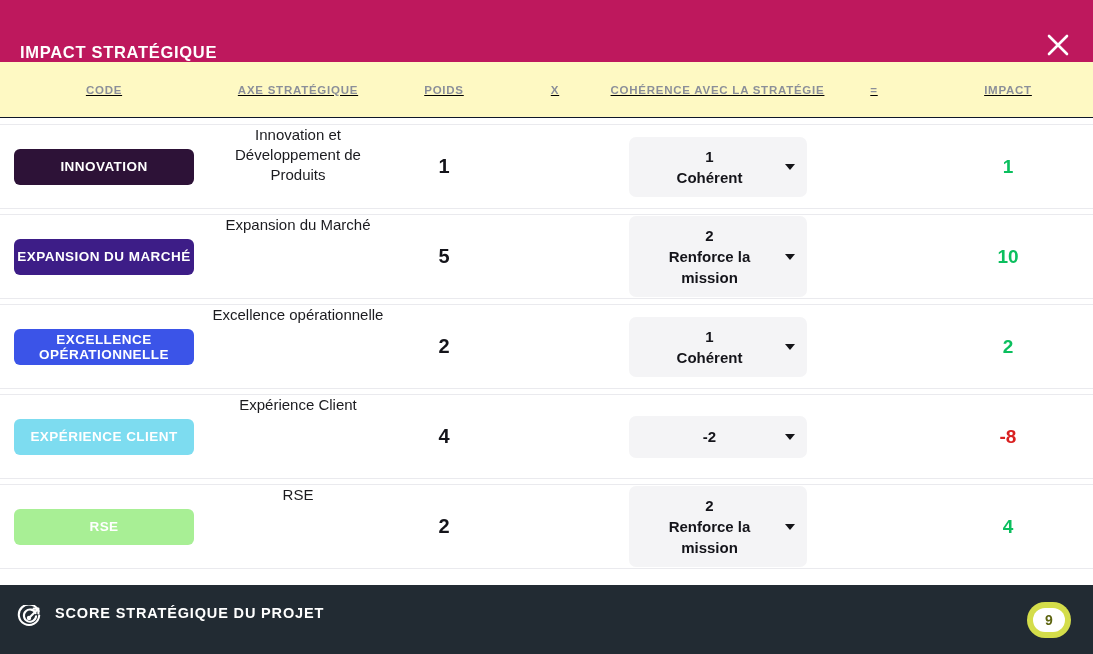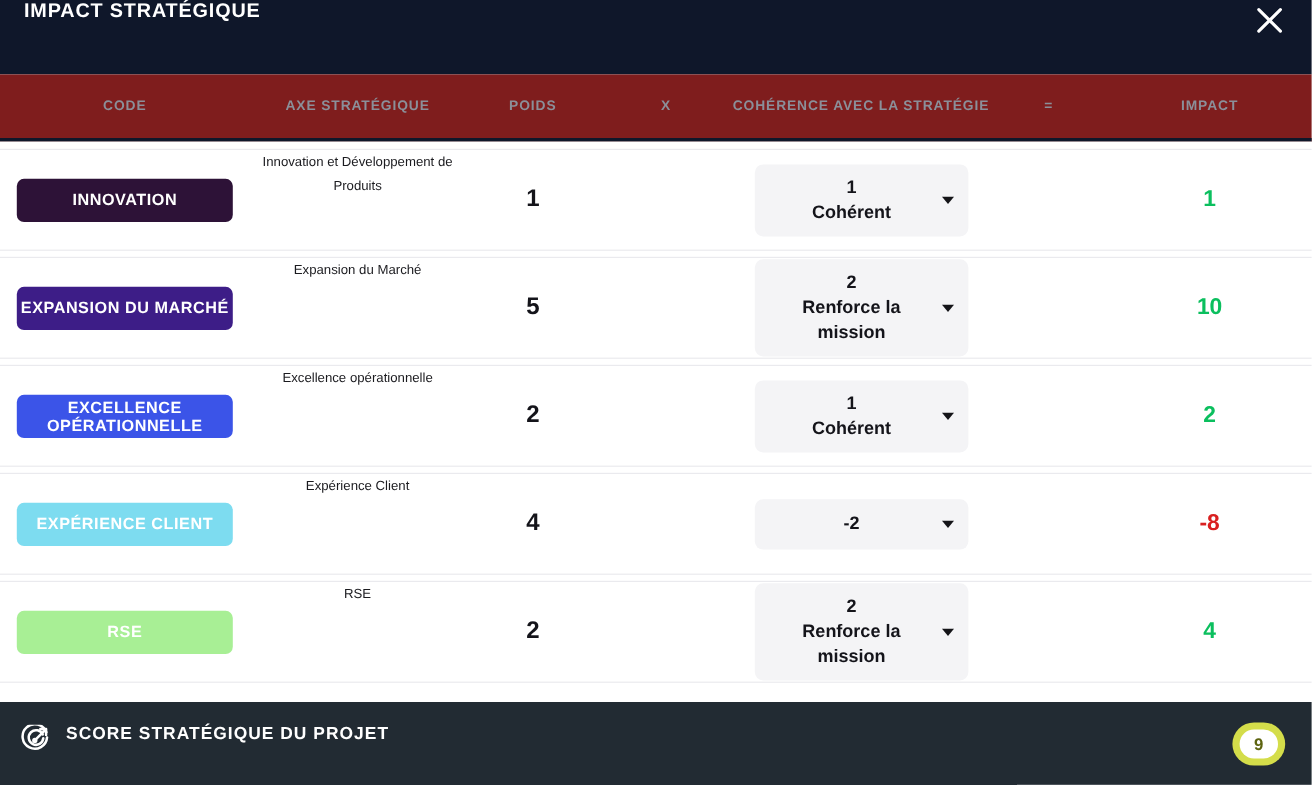--- a/index.html
+++ b/index.html
@@ -20,23 +20,23 @@
     display: flex;
     flex-direction: column;
     background: #ffffff;
     position: relative;
   }
 
   
   .modal-header {
     height: 62px;
     min-height: 62px;
-    background: #0f172a;
-    display: flex;
-    align-items: flex-start;
+    background: #be185d;
+    display: flex;
+    align-items: flex-end;
     justify-content: space-between;
     padding: 0 18px 0 20px;
     box-sizing: border-box;
   }
   .modal-title {
     color: #ffffff;
     font-size: 16.5px;
     font-weight: bold;
     letter-spacing: 0.7px;
   }
@@ -49,24 +49,25 @@
     cursor: pointer;
   }
   .close-btn svg { display: block; }
 
   
   .col-header {
     display: flex;
     align-items: center;
     height: 56px;
     min-height: 56px;
-    border-bottom: 3px solid #0f172a;
-    background: #7f1d1d;
+    border-bottom: 1px solid #0f172a;
+    background: #fef9c3;
     padding: 0 0 0 0;
     box-sizing: border-box;
+    text-decoration: underline;
   }
   .col-header .cell {
     color: #8b8f99;
     font-size: 11.5px;
     font-weight: bold;
     letter-spacing: 0.75px;
     text-align: center;
     line-height: 14px;
   }
 
@@ -113,21 +114,21 @@
     font-size: 13.5px;
     font-weight: bold;
     letter-spacing: 0.45px;
     text-align: center;
     line-height: 15px;
     padding: 0 0;
     box-sizing: border-box;
     cursor: pointer;
   }
   .axe-text {
-    font-size: 11px;
+    font-size: 15px;
     color: #1b1b1f;
     text-align: center;
     line-height: 20px;
   }
   .poids-text {
     font-size: 20px;
     font-weight: bold;
     color: #14141a;
   }
   .score-text {

